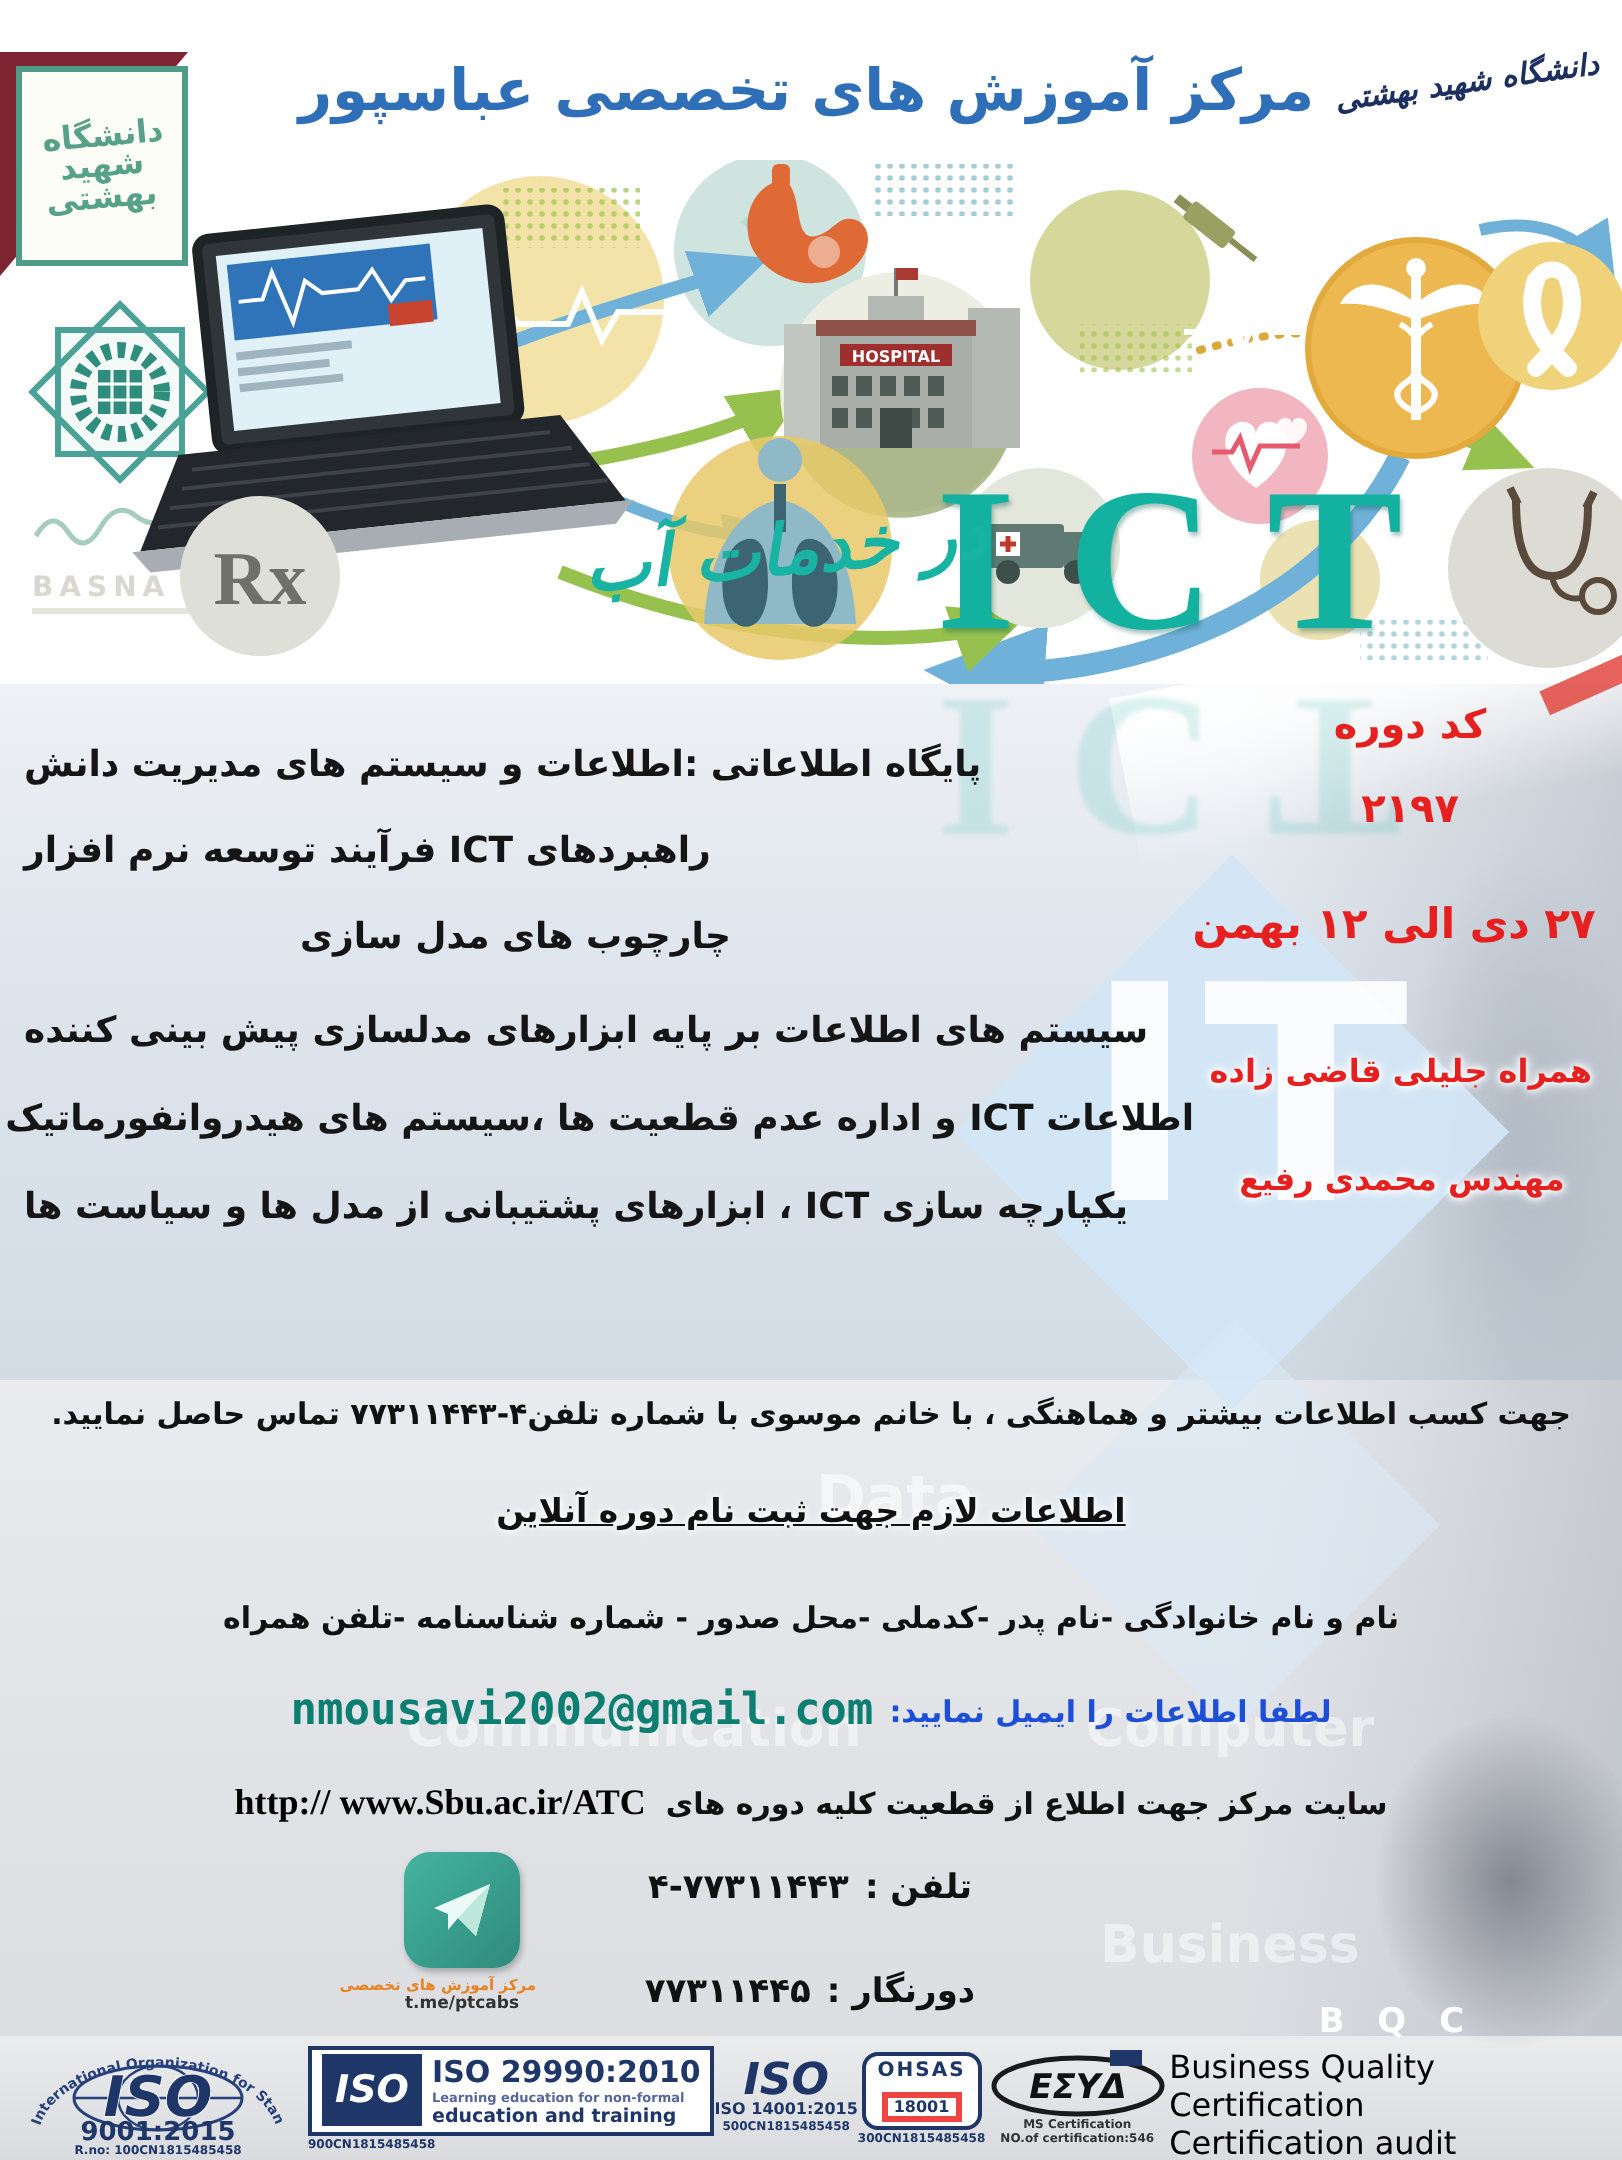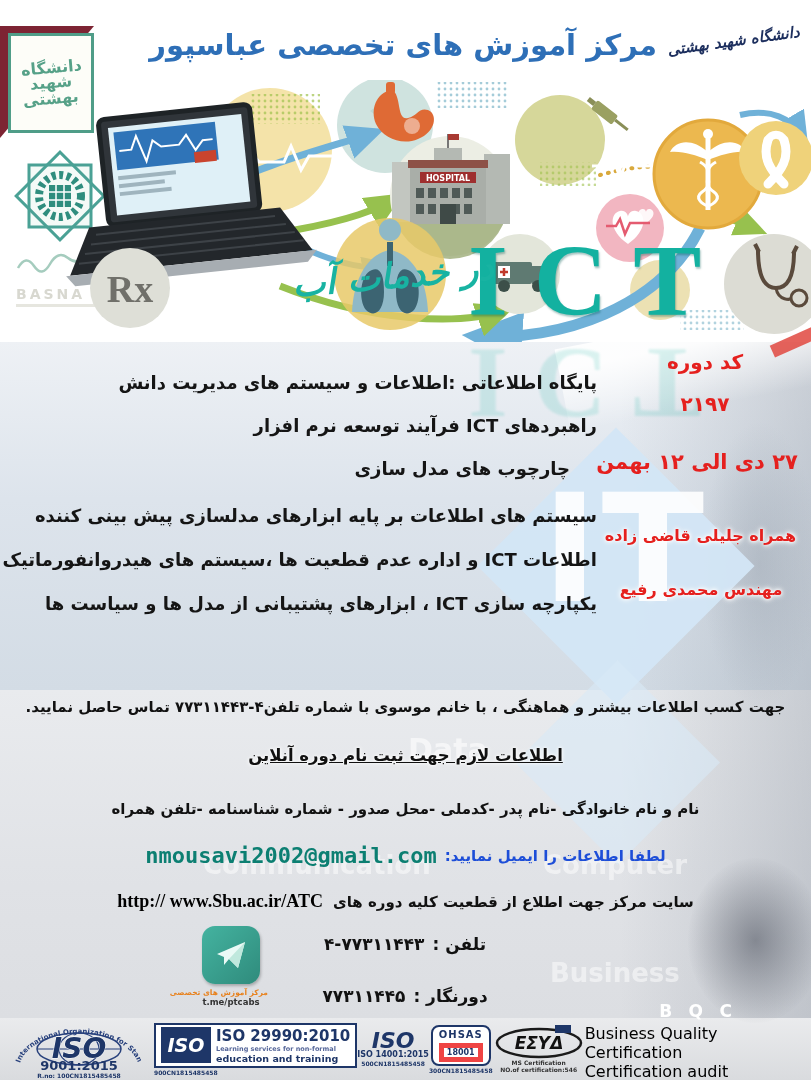--- a/index.html
+++ b/index.html
@@ -57,21 +57,21 @@
   .diamond2{left:545px;top:690px;width:145px;height:145px;background:#d9e9f6;
          transform:rotate(45deg);opacity:.6;z-index:0;}
   .wm{color:#ffffff;opacity:.6;font-weight:700;z-index:1;white-space:nowrap;}
   .wm-it{left:542px;top:462px;font-size:150px;letter-spacing:4px;opacity:.9;}
   .wm-technology{left:288px;top:458px;font-size:24px;opacity:.55;}
   .wm-data{left:408px;top:732px;font-size:30px;}
   .wm-communication{left:203px;top:850px;font-size:26px;opacity:.5;}
   .wm-computer{left:543px;top:850px;font-size:26px;opacity:.5;}
   .wm-business{left:550px;top:958px;font-size:26px;opacity:.5;}
   
-  .topic{width:585px;left:12px;text-align:right;direction:rtl;font-size:18px;font-weight:800;
+  .topic{width:585px;left:12px;text-align:left;direction:rtl;font-size:18px;font-weight:800;
          color:#151515;z-index:5;white-space:nowrap;}
   .t1{top:372px;} .t2{top:415px;} .t3{top:458px;left:150px;width:420px;}
   .t4{top:505px;} .t5{top:549px;} .t6{top:593px;}
   .red-text{color:#e5201e;font-weight:800;text-align:center;direction:rtl;z-index:5;white-space:nowrap;}
   .code-label{left:640px;top:350px;width:130px;font-size:20px;}
   .code-value{left:640px;top:392px;width:130px;font-size:20px;}
   .dates{left:586px;top:450px;width:222px;font-size:21px;}
   .instructor{left:606px;width:190px;font-size:16px;
          text-shadow:0 0 3px #fff,0 0 5px #fff,0 0 7px #fff;}
   .inst1{top:526px;} .inst2{top:580px;}
@@ -111,21 +111,21 @@
   .iso2-box{width:50px;height:36px;background:#1e3668;color:#fff;display:flex;align-items:center;
          justify-content:center;font-weight:800;font-size:19px;font-style:italic;}
   .iso2-t1{font-size:15px;font-weight:800;color:#1e3668;white-space:nowrap;}
   .iso2-t2{font-size:6.5px;font-weight:700;color:#56679a;white-space:nowrap;}
   .iso2-t3{font-size:9.5px;font-weight:800;color:#1e3668;white-space:nowrap;}
   .iso14-name{font-size:22px;font-weight:800;font-style:italic;color:#1e3668;line-height:.9;}
   .iso14-std{font-size:8px;font-weight:800;color:#1e3668;white-space:nowrap;}
   .ohsas-box{border:2px solid #1e3668;border-radius:8px;padding:2px 6px;background:#fff;
          text-align:center;}
   .ohsas-name{font-size:10px;font-weight:800;color:#1e3668;letter-spacing:1px;}
-  .ohsas-std{font-size:8px;font-weight:800;color:#1e3668;border:5px solid #ef4444;padding:0 3px;
+  .ohsas-std{font-size:8px;font-weight:800;color:#1e3668;border:3px solid #ef4444;padding:0 3px;
          display:inline-block;margin-top:1px;}
   .esyd-line{font-size:6px;font-weight:800;color:#333;white-space:nowrap;}
   .bqc-row{display:flex;gap:4px;}
   .bqc-letter{width:26px;height:26px;border-radius:5px;color:#fff;font-weight:800;font-size:17px;
          display:flex;align-items:center;justify-content:center;
          background:linear-gradient(180deg,#3a5märk;}
   .bqc-letter{background:linear-gradient(180deg,#3a568e,#16294f);}
   .bqc-bar{margin-top:2px;width:132px;height:9px;background:linear-gradient(180deg,#3a568e,#16294f);
          color:#fff;font-size:5.5px;font-weight:700;display:flex;align-items:center;
          justify-content:center;white-space:nowrap;}
@@ -394,21 +394,21 @@
         <text x="75" y="51" text-anchor="middle" font-size="13" font-weight="bold" fill="#1e3668">9001:2015</text>
       </svg>
       <div class="reg">R.no:  100CN1815485458</div>
     </div>
 
     <div class="logo">
       <div class="iso2-badge">
         <div class="iso2-box">ISO</div>
         <div>
           <div class="iso2-t1">ISO 29990:2010</div>
-          <div class="iso2-t2">Learning services for non-formal</div>
+          <div class="iso2-t2">Learning education for non-formal</div>
           <div class="iso2-t3">education and training</div>
         </div>
       </div>
       <div class="reg" style="align-self:flex-start">900CN1815485458</div>
     </div>
 
     <div class="logo">
       <div class="iso14-name">ISO</div>
       <div class="iso14-std">ISO 14001:2015</div>
       <div class="reg">500CN1815485458</div>

